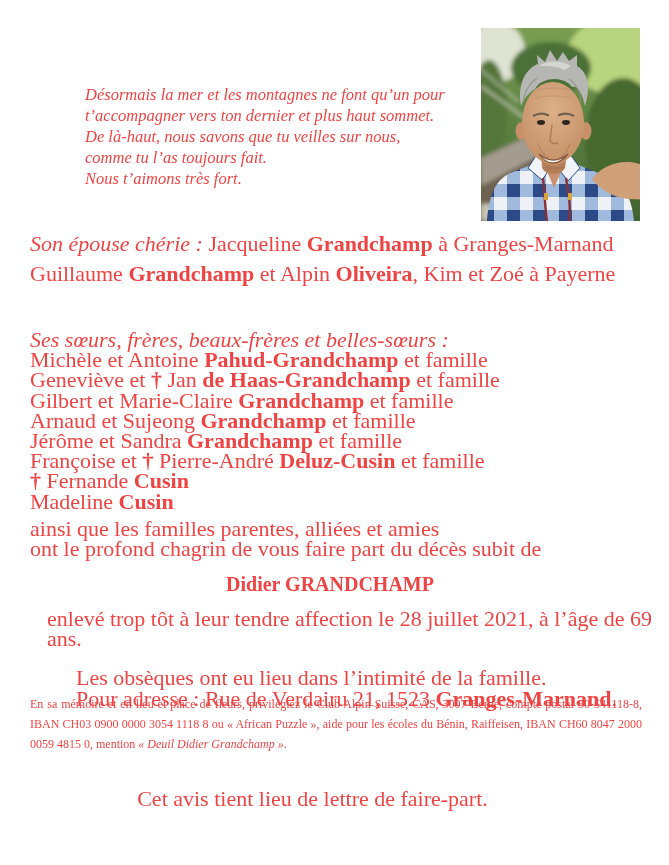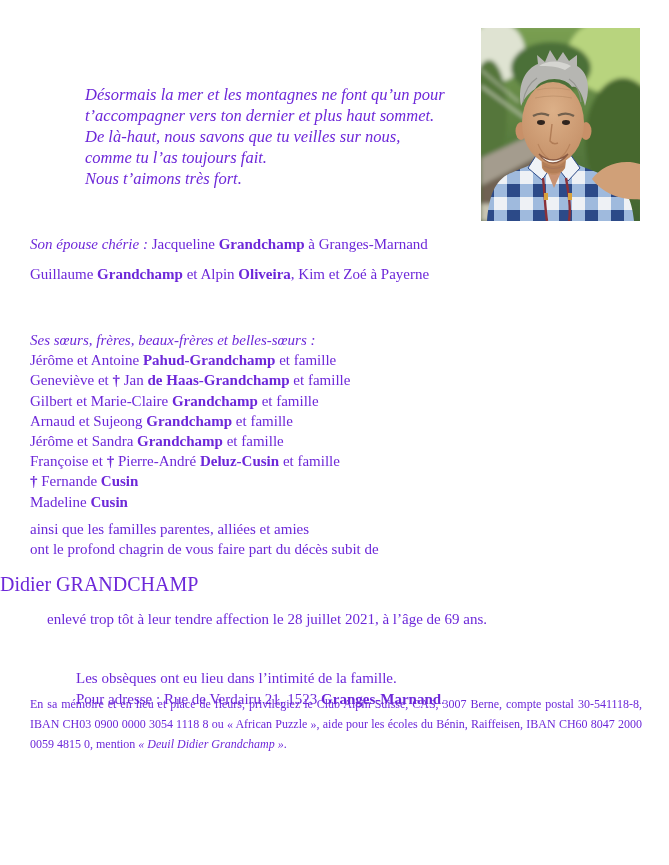--- a/index.html
+++ b/index.html
@@ -1,35 +1,35 @@
 <!DOCTYPE html>
 <html><head>
 <meta charset="utf-8">
 <style>
   html,body{margin:0;padding:0;background:#ffffff;}
   .page{
     position:relative;
     width:669px;height:865px;
     background:#ffffff;
     font-family:"Liberation Serif", serif;
-    color:#6d28d9;
+    color:#ef4444;
     overflow:hidden;
   }
   .abs{position:absolute;}
-  .txt{font-size:15px;line-height:20.2px;}
+  .txt{font-size:22px;line-height:20.2px;}
   .it{font-style:italic;}
   b{font-weight:bold;}
   .poem{left:85px;top:84px;font-style:italic;font-size:16.5px;line-height:21px;}
   .photo{left:481px;top:28px;width:159px;height:193px;}
   .photo svg{display:block;}
   .spouse{left:30px;top:234px;}
   .children{left:30px;top:264px;}
   .siblings{left:30px;top:330px;}
   .announcement{left:30px;top:519px;}
-  .title{left:0;top:573px;width:660px;font-size:20px;font-weight:normal;}
+  .title{left:0;top:573px;width:660px;text-align:center;font-size:20px;font-weight:bold;}
   .death{left:31px;top:609px;margin-left:16px;}
   .funeral{left:76px;top:668px;line-height:20.8px;}
   .memorial{left:30px;top:694px;width:612px;font-size:12px;line-height:20px;text-align:justify;}
   .closing{left:0;top:789px;width:625px;text-align:center;}
 </style>
 </head>
 <body>
 
 <div class="page">
 
@@ -111,21 +111,21 @@
   </div>
 
   <div class="abs txt spouse"><span class="it">Son épouse chérie : </span><span>Jacqueline </span><b>Grandchamp</b><span> à Granges-Marnand</span></div>
 
   <div class="abs txt children">
     <div><span>Guillaume </span><b>Grandchamp</b><span> et Alpin </span><b>Oliveira</b><span>, Kim et Zoé à Payerne</span></div>
   </div>
 
   <div class="abs txt siblings">
     <div class="it">Ses sœurs, frères, beaux-frères et belles-sœurs :</div>
-    <div><span>Jérôme et Antoine </span><b>Pahud-Grandchamp</b><span> et famille</span></div>
+    <div><span>Michèle et Antoine </span><b>Pahud-Grandchamp</b><span> et famille</span></div>
     <div><span>Geneviève et </span><b>† </b><span>Jan </span><b>de Haas-Grandchamp</b><span> et famille</span></div>
     <div><span>Gilbert et Marie-Claire </span><b>Grandchamp</b><span> et famille</span></div>
     <div><span>Arnaud et Sujeong </span><b>Grandchamp</b><span> et famille</span></div>
     <div><span>Jérôme et Sandra </span><b>Grandchamp</b><span> et famille</span></div>
     <div><span>Françoise et </span><b>† </b><span>Pierre-André </span><b>Deluz-Cusin</b><span> et famille</span></div>
     <div><b>† </b><span>Fernande </span><b>Cusin</b></div>
     <div><span>Madeline </span><b>Cusin</b></div>
   </div>
 
   <div class="abs txt announcement">
@@ -137,14 +137,15 @@
 
   <div class="abs txt death">enlevé trop tôt à leur tendre affection le 28 juillet 2021, à l’âge de 69 ans.</div>
 
   <div class="abs txt funeral">
     <div>Les obsèques ont eu lieu dans l’intimité de la famille.</div>
     <div><span>Pour adresse : Rue de Verdairu 21, 1523 </span><b>Granges-Marnand</b><span>.</span></div>
   </div>
 
   <div class="abs memorial"><span>En sa mémoire et en lieu et place de fleurs, privilégiez le Club Alpin Suisse, CAS, 3007 Berne, compte postal 30-541118-8, IBAN CH03 0900 0000 3054 1118 8 ou « African Puzzle », aide pour les écoles du Bénin, Raiffeisen, IBAN CH60 8047 2000 0059 4815 0, mention </span><span class="it">« Deuil Didier Grandchamp »</span><span>.</span></div>
 
+  <div class="abs txt closing">Cet avis tient lieu de lettre de faire-part.</div>
 
 </div>
 
 </body></html>

